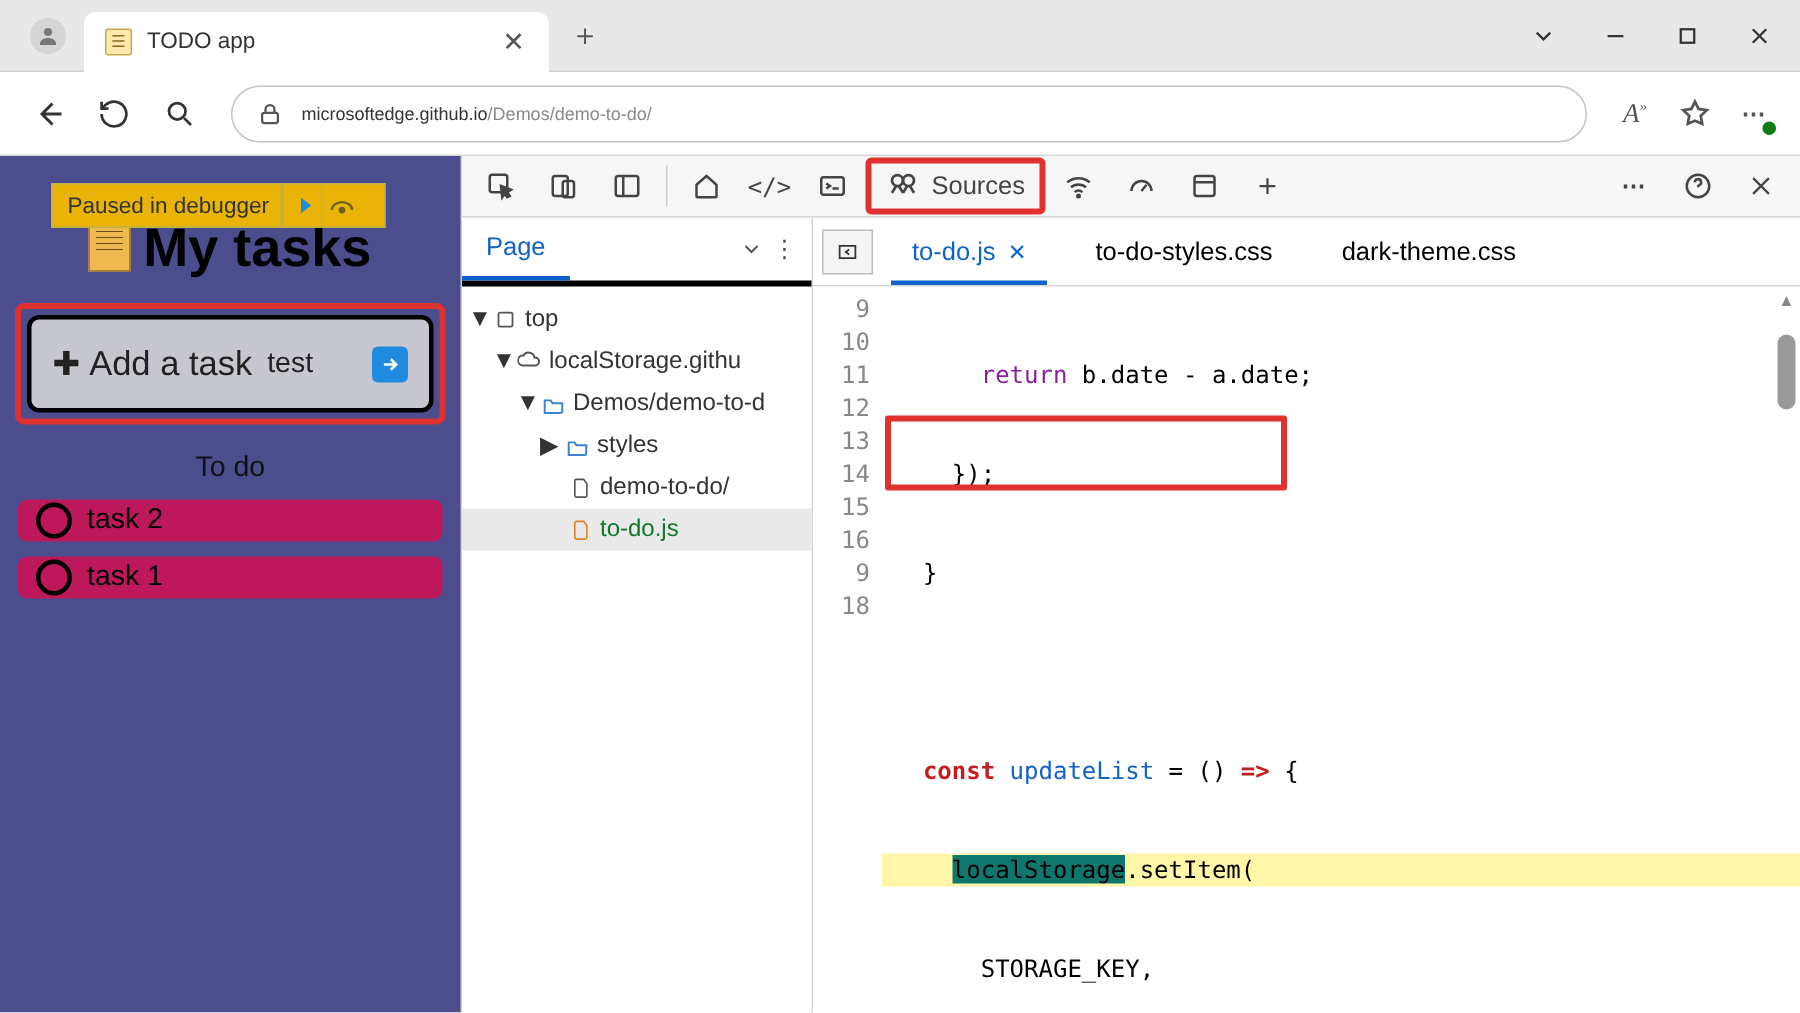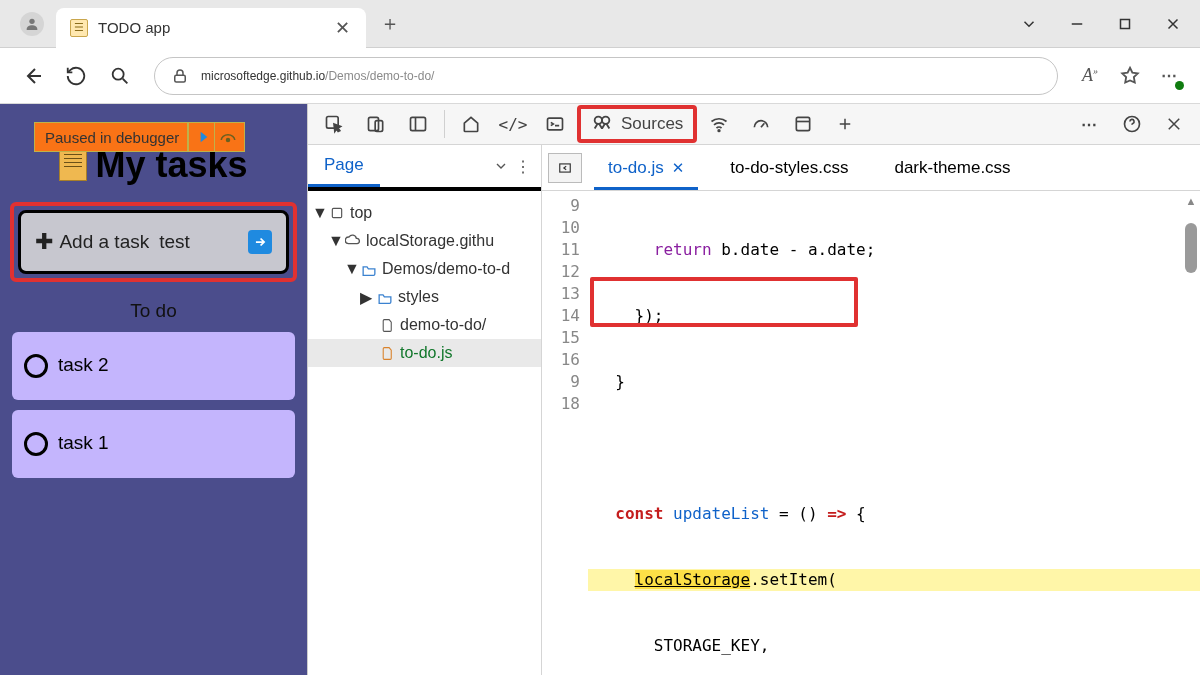--- a/index.html
+++ b/index.html
@@ -25,36 +25,36 @@
   .addrbar { flex:1; height:38px; margin:0 12px; border:1px solid #c5c5c5; border-radius:20px; display:flex; align-items:center; padding:0 16px; font-size:12px; color:#333; }
   .addrbar .lock { margin-right:12px; color:#555; }
   .addrbar .url-dim { color:#8a8a8a; }
   .right-btn { width:40px; height:40px; display:flex; align-items:center; justify-content:center; cursor:pointer; color:#555; }
 
   
   .main { display:flex; height:calc(675px - 48px - 56px); }
 
   
   .page-pane { width:308px; background:#4b4d8c; position:relative; padding:10px; border-right:1px solid #ccc; }
-  .dbg-banner { position:absolute; top:18px; left:34px; background:#f97316; border:1px solid #bfb24a; display:flex; align-items:center; height:30px; padding:0 4px 0 10px; font-size:15px; color:#333; z-index:5;text-align:center; }
+  .dbg-banner { position:absolute; top:18px; left:34px; background:#eab308; border:1px solid #bfb24a; display:flex; align-items:center; height:30px; padding:0 16px 0 10px; font-size:15px; color:#333; z-index:5;text-align:center; }
   .dbg-banner .btns { display:flex; margin-left:8px; border-left:1px solid #bfb24a; }
   .dbg-banner .b { width:26px; height:28px; display:flex; align-items:center; justify-content:center; border-left:1px solid #bfb24a; }
   .app-header { font-size:36px; font-weight:800; color:#000; text-align:center; margin-top:30px; margin-bottom:16px; }
   .app-header .noteico { display:inline-block; width:28px; height:34px; background:#efb850; border:1px solid #a87f28; vertical-align:-4px; margin-right:8px; position:relative; }
   .app-header .noteico::after { content:""; position:absolute; left:4px; right:4px; top:6px; height:16px;
      background:repeating-linear-gradient(#6a5017 0 1px, transparent 1px 4px); }
   .highlight-red { border:4px solid #e03131; border-radius:6px; padding:4px; }
   .add-task-box { background:#c7c7cf; border:3px solid #000; border-radius:8px; padding:16px 14px; display:flex; align-items:center; }
   .add-task-box .plus { font-size:22px; color:#222; margin-right:6px; }
-  .add-task-box .lbl { font-size:19px; color:#222; }
+  .add-task-box .lbl { font-size:23px; color:#222; }
   .add-task-box .sep { width:10px; }
   .add-task-box .val { font-size:19px; color:#222; }
   .add-task-box .go { margin-left:auto; width:24px; height:24px; background:#1f8ae0; border-radius:4px; display:flex; align-items:center; justify-content:center; }
   .todo-heading { text-align:center; font-size:19px; color:#111; margin:18px 0 10px; }
-  .task-item { background:#c4b5fd; border-radius:6px; padding:22px 12px; display:flex; align-items:flex-start; margin:0 2px 10px; }
+  .task-item { background:#be185d; border-radius:6px; padding:2px 12px; display:flex; align-items:center; margin:0 2px 10px; }
   .task-item .circle { width:24px; height:24px; border:3px solid #000; border-radius:50%; margin-right:10px; }
   .task-item .tname { font-size:19px; }
 
   
   .devtools { flex:1; display:flex; flex-direction:column; }
   .dt-toolbar { height:44px; border-bottom:1px solid #d5d5d5; display:flex; align-items:center; padding:0 6px; gap:2px; background:#f6f6f6; }
   .dt-tbtn { width:40px; height:40px; display:flex; align-items:center; justify-content:center; cursor:pointer; color:#444; }
   .dt-tbtn.box-red { border:4px solid #e03131; border-radius:4px; padding:0 10px; width:auto; height:38px;justify-content:flex-end; }
   .dt-tbtn .lbl { font-size:17px; margin-left:8px; }
   .dt-divider { width:1px; height:28px; background:#d0d0d0; margin:0 4px; }
@@ -82,21 +82,21 @@
   .ftab.active { color:#0f62c9; }
   .ftab.active::after { content:""; position:absolute; left:0; right:0; bottom:0; height:3px; background:#0f62c9; }
   .ftab .x { margin-left:8px; font-size:15px; }
 
   .codewrap { position:relative; flex:1; display:flex; overflow:hidden; }
   .codebox { display:flex; font-family:Consolas,monospace; font-size:16px; line-height:22px; }
   .gutter { width:46px; text-align:right; color:#888; padding:4px 8px 4px 0; background:#fff; user-select:none; }
   .codelines { flex:1; padding:4px 0; white-space:pre; position:relative; }
   .cl { height:22px; padding-left:8px; }
   .hl-yellow { background:#fff6a8; }
-  .hl-sel { background:#fde047;text-decoration:underline; }
+  .hl-sel { background:#0f766e; }
   .red-box-code { position:absolute; border:4px solid #e03131; border-radius:2px; pointer-events:none; }
   .kw-purple { color:#8a1fa0; }
   .kw-blue { color:#0f62c9; }
   .kw-red { color:#c41d1d;font-weight:bold; }
   .scrollbar-v { position:absolute; right:2px; top:4px; bottom:4px; width:14px; }
   .scrollbar-v .up,.scrollbar-v .dn{ height:12px; display:flex; justify-content:center; color:#888; font-size:11px; }
   .scrollbar-v .thumb { position:absolute; top:28px; height:50px; left:1px; right:1px; background:#9a9a9a; border-radius:6px; }
 
   .mono { font-family:Consolas, monospace; }
 </style>

